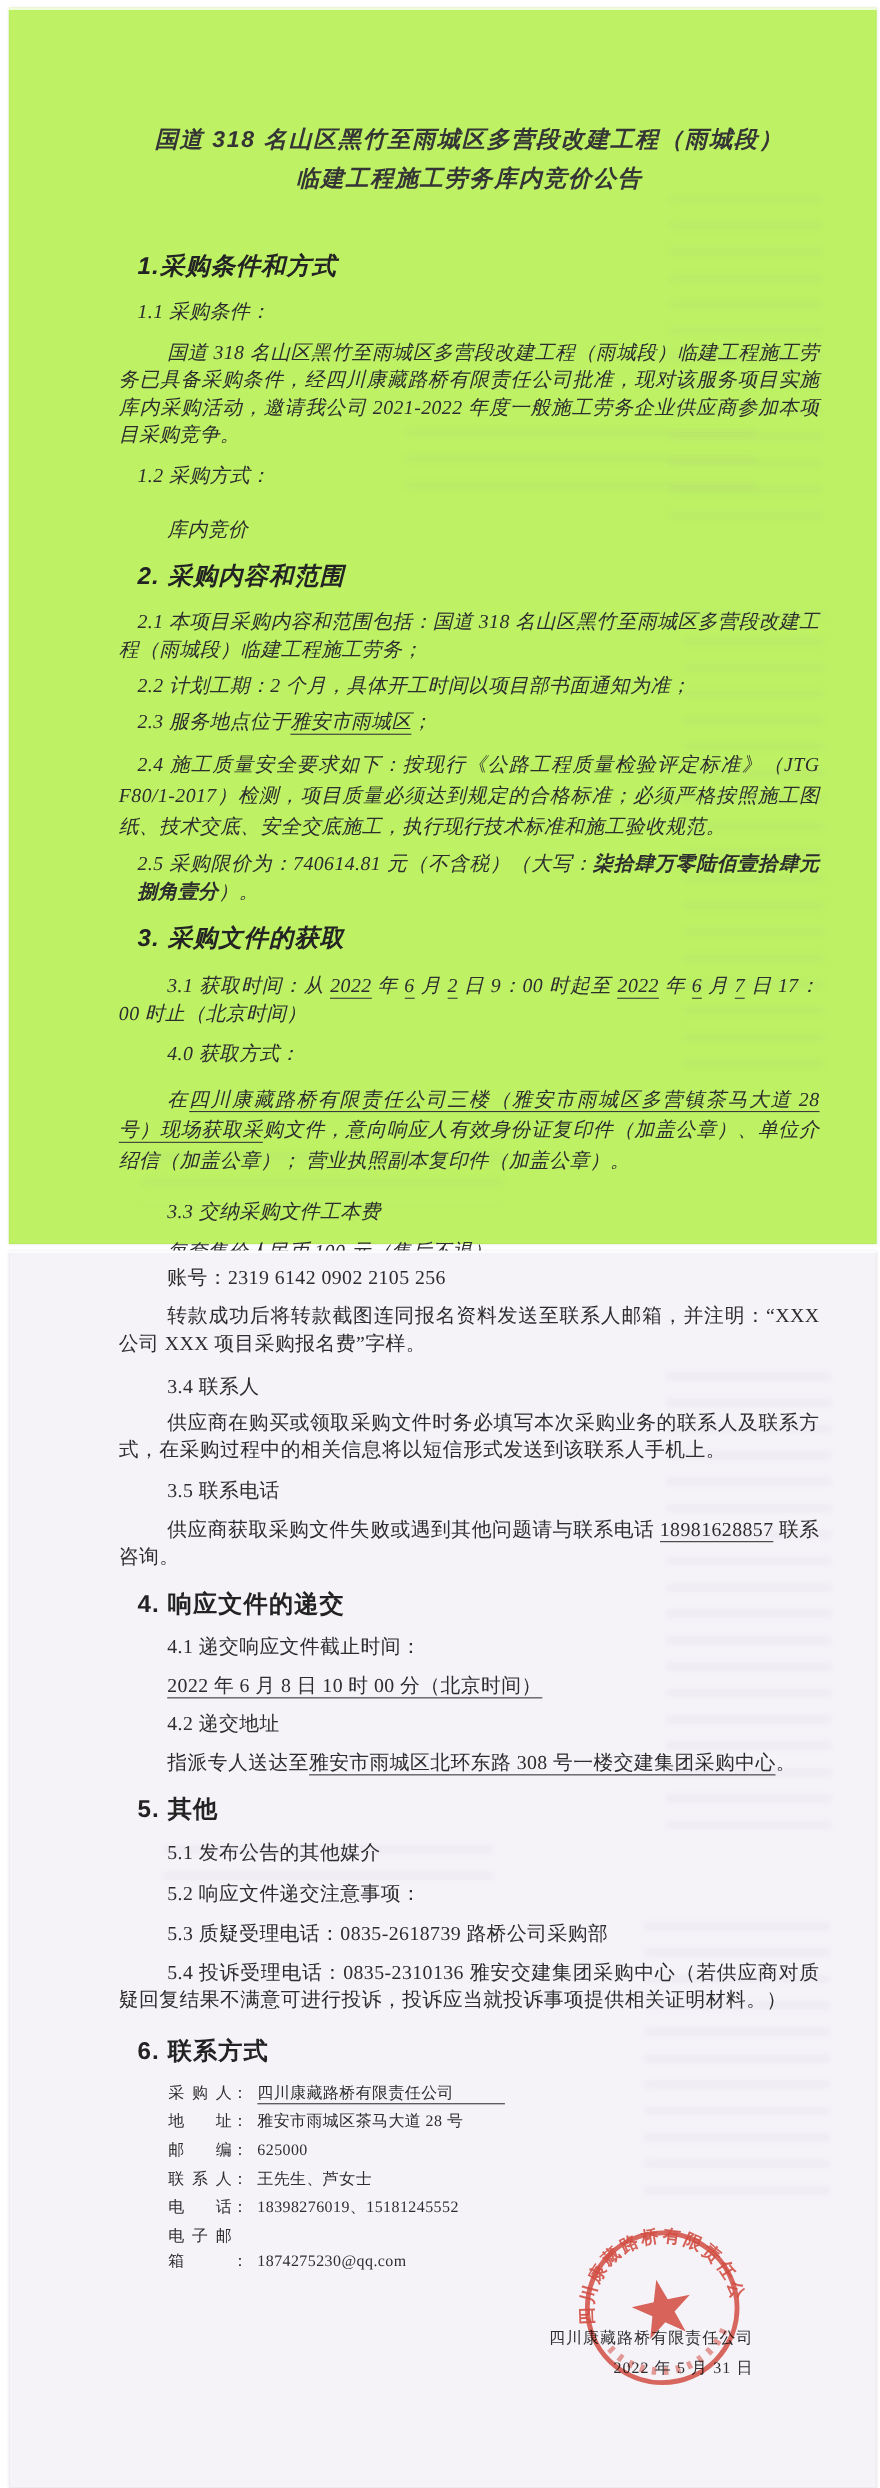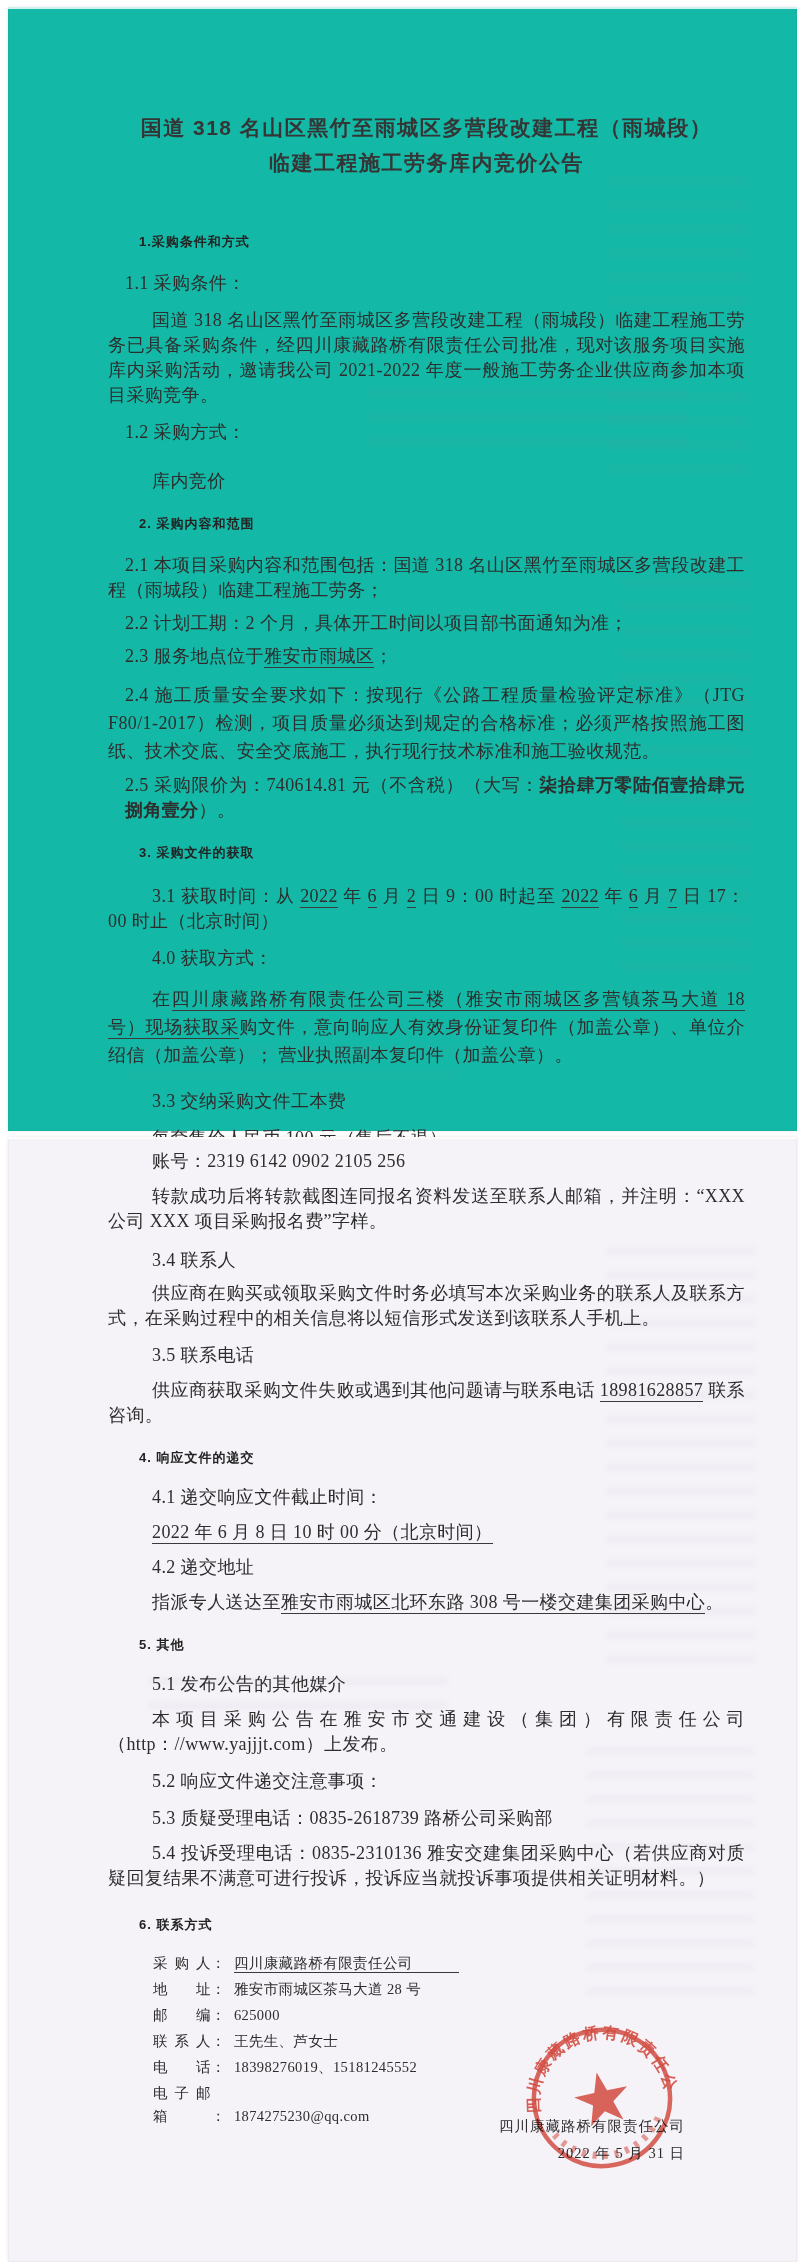--- a/index.html
+++ b/index.html
@@ -6,34 +6,34 @@
   body{
     width:800px;height:2262px;position:relative;overflow:hidden;
     background:#ffffff;
     font-family:"Liberation Serif","DejaVu Serif",serif;
   }
   .page{
     position:absolute;left:8px;width:789px;box-sizing:border-box;
     padding:0 52px 0 100px;
     box-shadow:0 0 3px rgba(0,0,0,0.10), inset 0 0 0 1px rgba(0,0,0,0.03);
   }
-  #page1{top:7px;height:1124px;background:#14b8a6;}
+  #page1{top:7px;height:1124px;background:#bef264;font-style:italic;}
   #page2{top:1137px;height:1125px;background:#f5f2f8;}
 
   .blk{
     position:relative;font-size:18px;line-height:25px;color:#2d2d2d;
     text-align:justify;letter-spacing:0.4px;
   }
   .title{
     text-align:center;font-weight:bold;font-size:21px;line-height:30px;
     letter-spacing:1.5px;color:#353535;
     font-family:"Liberation Sans","DejaVu Sans",sans-serif;
   }
   .heading{
-    font-weight:bold;font-size:13px;line-height:27px;margin-left:31px;
+    font-weight:bold;font-size:22px;line-height:27px;margin-left:17px;
     color:#232323;letter-spacing:1px;
     font-family:"Liberation Sans","DejaVu Sans",sans-serif;
   }
   .sub{margin-left:17px;}
   .subwrap{text-indent:17px;}
   .item{margin-left:44px;}
   .itemwrap{text-indent:44px;}
   .para{text-indent:44px;}
   .loose{line-height:28px;}
   .u{border-bottom:1px solid #3a3a3a;padding-bottom:1px;}
@@ -78,21 +78,21 @@
       <div class="blk item" style="margin-top: 24px;"><span class="">库内竞价</span></div>
       <div class="blk heading" style="margin-top: 16px;"><span class="">2. 采购内容和范围</span></div>
       <div class="blk subwrap" style="margin-top: 16px;"><span class="">2.1 本项目采购内容和范围包括：国道 318 名山区黑竹至雨城区多营段改建工程（雨城段）临建工程施工劳务；</span></div>
       <div class="blk sub" style="margin-top: 8px;"><span class="">2.2 计划工期：2 个月，具体开工时间以项目部书面通知为准；</span></div>
       <div class="blk sub" style="margin-top: 8px;"><span class="">2.3 服务地点位于</span><span class="u ">雅安市雨城区</span><span class="">；</span></div>
       <div class="blk subwrap loose" style="margin-top: 12px;"><span class="">2.4 施工质量安全要求如下：按现行《公路工程质量检验评定标准》（JTG F80/1-2017）检测，项目质量必须达到规定的合格标准；必须严格按照施工图纸、技术交底、安全交底施工，执行现行技术标准和施工验收规范。</span></div>
       <div class="blk sub" style="margin-top: 8px;"><span class="">2.5 采购限价为：740614.81 元（不含税）（大写：</span><span class="b">柒拾肆万零陆佰壹拾肆元捌角壹分</span><span class="">）。</span></div>
       <div class="blk heading" style="margin-top: 16px;"><span class="">3. 采购文件的获取</span></div>
       <div class="blk itemwrap" style="margin-top: 18px;"><span class="">3.1 获取时间：从 </span><span class="u ">2022</span><span class=""> 年 </span><span class="u ">6</span><span class=""> 月 </span><span class="u ">2</span><span class=""> 日 9：00 时起至 </span><span class="u ">2022</span><span class=""> 年 </span><span class="u ">6</span><span class=""> 月 </span><span class="u ">7</span><span class=""> 日 17：00 时止（北京时间）</span></div>
       <div class="blk item" style="margin-top: 12px;"><span class="">4.0  获取方式：</span></div>
-      <div class="blk para loose" style="margin-top: 14px;"><span class="">在</span><span class="u ">四川康藏路桥有限责任公司三楼（雅安市雨城区多营镇茶马大道 18 号）现场获取采</span><span class="">购文件，意向响应人有效身份证复印件（加盖公章）、单位介绍信（加盖公章）；  营业执照副本复印件（加盖公章）。</span></div>
+      <div class="blk para loose" style="margin-top: 14px;"><span class="">在</span><span class="u ">四川康藏路桥有限责任公司三楼（雅安市雨城区多营镇茶马大道 28 号）现场获取采</span><span class="">购文件，意向响应人有效身份证复印件（加盖公章）、单位介绍信（加盖公章）；  营业执照副本复印件（加盖公章）。</span></div>
       <div class="blk item" style="margin-top: 20px;"><span class="">3.3 交纳采购文件工本费</span></div>
       <div class="blk item" style="margin-top: 12px;"><span class="">每套售价人民币 </span><span class="u ">100</span><span class=""> 元（售后不退）。</span></div>
       <div class="blk item" style="margin-top: 12px;"><span class="">对公账户名称：四川康藏路桥有限责任公司</span></div>
     </div>
 </div>
 
 <div class="page" id="page2">
   <div class="edge-top"></div>
   <div class="ghost" style="left:598px;top:110px;width:150px;height:430px;"></div>
   <div class="ghost" style="left:578px;top:610px;width:168px;height:260px;"></div>
@@ -104,21 +104,20 @@
       <div class="blk para" style="margin-top: 8px;"><span class="">供应商在购买或领取采购文件时务必填写本次采购业务的联系人及联系方式，在采购过程中的相关信息将以短信形式发送到该联系人手机上。</span></div>
       <div class="blk item" style="margin-top: 12px;"><span class="">3.5 联系电话</span></div>
       <div class="blk para" style="margin-top: 10px;"><span class="">供应商获取采购文件失败或遇到其他问题请与联系电话 </span><span class="u ">18981628857</span><span class=""> 联系咨询。</span></div>
       <div class="blk heading" style="margin-top: 16px;"><span class="">4. 响应文件的递交</span></div>
       <div class="blk item" style="margin-top: 14px;"><span class="">4.1 递交响应文件截止时间：</span></div>
       <div class="blk item" style="margin-top: 10px;"><span class="u ">2022 年 6 月 8 日 10 时 00 分（北京时间） </span></div>
       <div class="blk item" style="margin-top: 10px;"><span class="">4.2 递交地址</span></div>
       <div class="blk para" style="margin-top: 10px;"><span class="">指派专人送达至</span><span class="u ">雅安市雨城区北环东路 308 号一楼交建集团采购中心</span><span class="">。</span></div>
       <div class="blk heading" style="margin-top: 16px;"><span class="">5. 其他</span></div>
       <div class="blk item" style="margin-top: 14px;"><span class="">5.1 发布公告的其他媒介</span></div>
-      <div class="blk para" style="margin-top: 10px;"><span class="">本项目采购公告在雅安市交通建设（集团）有限责任公司（http：//www.yajjjt.com）上发布。</span></div>
       <div class="blk item" style="margin-top: 12px;"><span class="">5.2 响应文件递交注意事项：</span></div>
       <div class="blk item" style="margin-top: 12px;"><span class="">5.3 质疑受理电话：0835-2618739 路桥公司采购部</span></div>
       <div class="blk itemwrap" style="margin-top: 10px;"><span class="">5.4 投诉受理电话：0835-2310136 雅安交建集团采购中心（若供应商对质疑回复结果不满意可进行投诉，投诉应当就投诉事项提供相关证明材料。）</span></div>
       <div class="blk heading" style="margin-top: 20px;"><span class="">6. 联系方式</span></div>
       <div class="blk row" style="margin-top: 14px;"><span class="lbl">采购人</span><span class="sep">：</span><span class="u">四川康藏路桥有限责任公司</span></div>
       <div class="blk row" style="margin-top: 3px;"><span class="lbl">地址</span><span class="sep">：</span><span>雅安市雨城区茶马大道 28 号</span></div>
       <div class="blk row" style="margin-top: 3px;"><span class="lbl">邮编</span><span class="sep">：</span><span>625000</span></div>
       <div class="blk row" style="margin-top: 3px;"><span class="lbl">联系人</span><span class="sep">：</span><span>王先生、芦女士</span></div>
       <div class="blk row" style="margin-top: 3px;"><span class="lbl">电话</span><span class="sep">：</span><span>18398276019、15181245552</span></div>
       <div class="blk row" style="margin-top: 3px;"><span class="lbl">电子邮箱</span><span class="sep">：</span><span>1874275230@qq.com</span></div>

